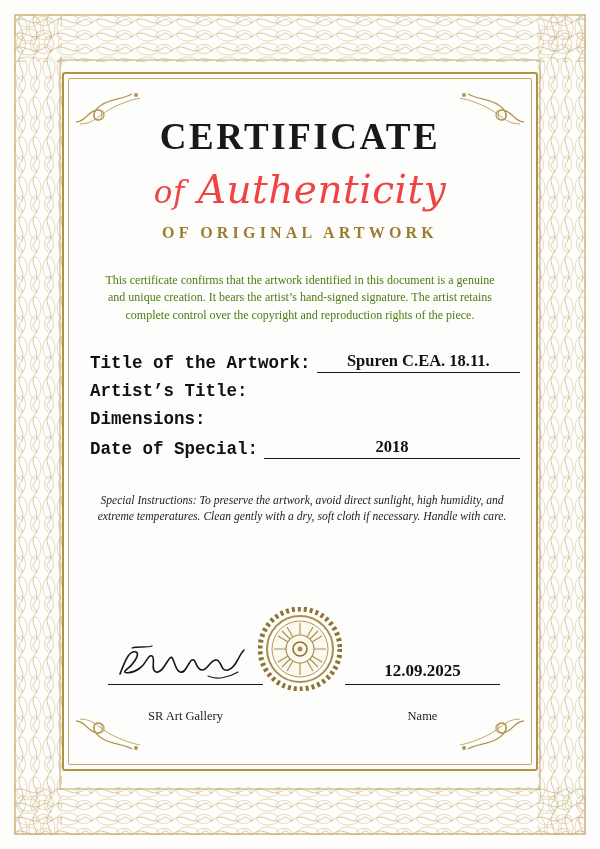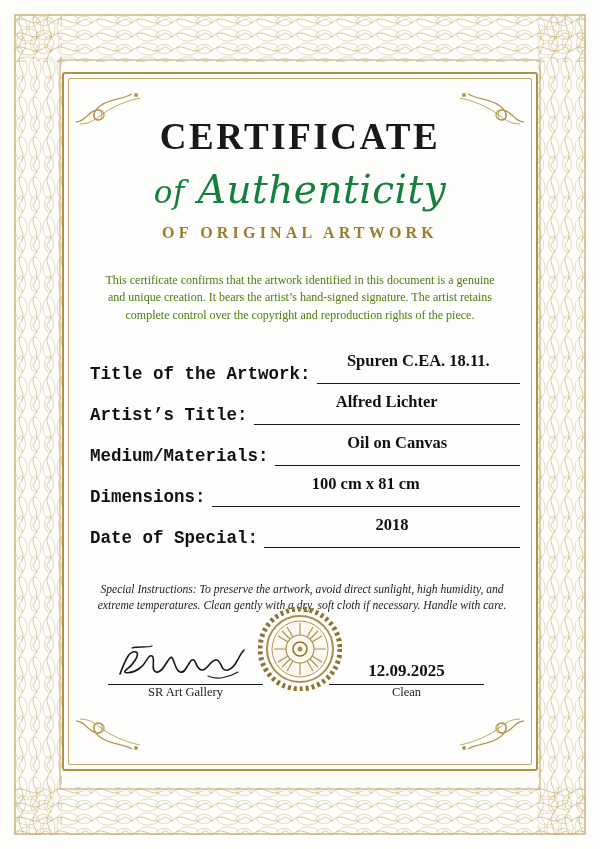--- a/index.html
+++ b/index.html
@@ -81,21 +81,21 @@
     font-size: 37px;
     letter-spacing: 2.5px;
     color: #191919;
     line-height: 1.05;
     margin-top: 8px;
   }
   .title-script {
     font-family: "DejaVu Serif", serif;
     font-style: italic;
     font-size: 39px;
-    color: #15803d;
+    color: #ef4444;
     margin-top: 10px;
     letter-spacing: 0.5px;
   }
   .title-script .of { font-size: 31px; }
   .title-sub {
     margin-top: 12px;
     font-family: "Liberation Serif", serif;
     font-size: 16px;
     letter-spacing: 4.2px;
     color: #9c7d2e;
@@ -128,21 +128,21 @@
     color: #111;
     white-space: nowrap;
     line-height: 1.1;
     font-family: Liberation Mono, monospace;
   }
   .field-value-wrap {
     flex: 1;
     border-bottom: 1.5px solid #1a1a1a;
     margin-left: 6px;
     text-align: center;
-    padding-bottom: 12px;
+    padding-bottom: 1px;
   }
   .field-value {
     font-size: 16.5px;
     font-weight: bold;
     color: #111;
     line-height: 1.15;
   }
 
   
   .special {
@@ -173,21 +173,21 @@
     left: 80px;
     top: 640px;
     width: 440px;
   }
   .sig-left, .sig-right {
     position: absolute;
     width: 155px;
     text-align: center;
   }
   .sig-left { left: 28px; }
-  .sig-right { right: 36px; }
+  .sig-right { right: 20px; }
 
   .sig-script {
     height: 44px;
     position: relative;
   }
   .sig-script svg {
     position: absolute;
     left: 4px;
     bottom: -2px;
     width: 140px;
@@ -202,21 +202,21 @@
     align-items: flex-end;
     justify-content: center;
     padding-bottom: 3px;
     box-sizing: border-box;
   }
   .sig-line {
     border-top: 1.4px solid #1a1a1a;
     margin-top: 0;
   }
   .sig-caption {
-    margin-top: 0;
+    margin-top: 24px;
     font-size: 12.5px;
     color: #1b1b1b;
   }
 </style>
 </head>
 <body>
 
 <div class="page">
 
   <div class="guilloche">
@@ -300,37 +300,25 @@
 
       <div class="field-row">
         <span class="field-label">Title of the Artwork:</span>
         <span class="field-value-wrap">
           <span class="field-value">Spuren C.EA. 18.11.</span>
         </span>
       </div>
 
       <div class="field-row">
         <span class="field-label">Artist’s Title:</span>
-        <span class="field-value-wrap">
-          <span class="field-value">Alfred Lichter</span>
-        </span>
-      </div>
-
-      <div class="field-row">
-        <span class="field-label">Medium/Materials:</span>
-        <span class="field-value-wrap">
-          <span class="field-value">Oil on Canvas</span>
-        </span>
-      </div>
+      </div>
+
 
       <div class="field-row">
         <span class="field-label">Dimensions:</span>
-        <span class="field-value-wrap">
-          <span class="field-value">100 cm x 81 cm</span>
-        </span>
       </div>
 
       <div class="field-row">
         <span class="field-label">Date of Special:</span>
         <span class="field-value-wrap">
           <span class="field-value">2018</span>
         </span>
       </div>
 
     </div>
@@ -368,18 +356,18 @@
           <path d="M96 36 C 104 40, 116 38, 126 32" fill="none" stroke="#15151f" stroke-width="1.1" stroke-linecap="round"></path>
         </svg>
       </div>
       <div class="sig-line"></div>
       <div class="sig-caption">SR Art Gallery</div>
     </div>
 
     <div class="sig-right">
       <div class="date-text">12.09.2025</div>
       <div class="sig-line"></div>
-      <div class="sig-caption">Clean</div>
+      <div class="sig-caption">Name</div>
     </div>
 
   </div>
 
 </div>
 
 </body></html>

